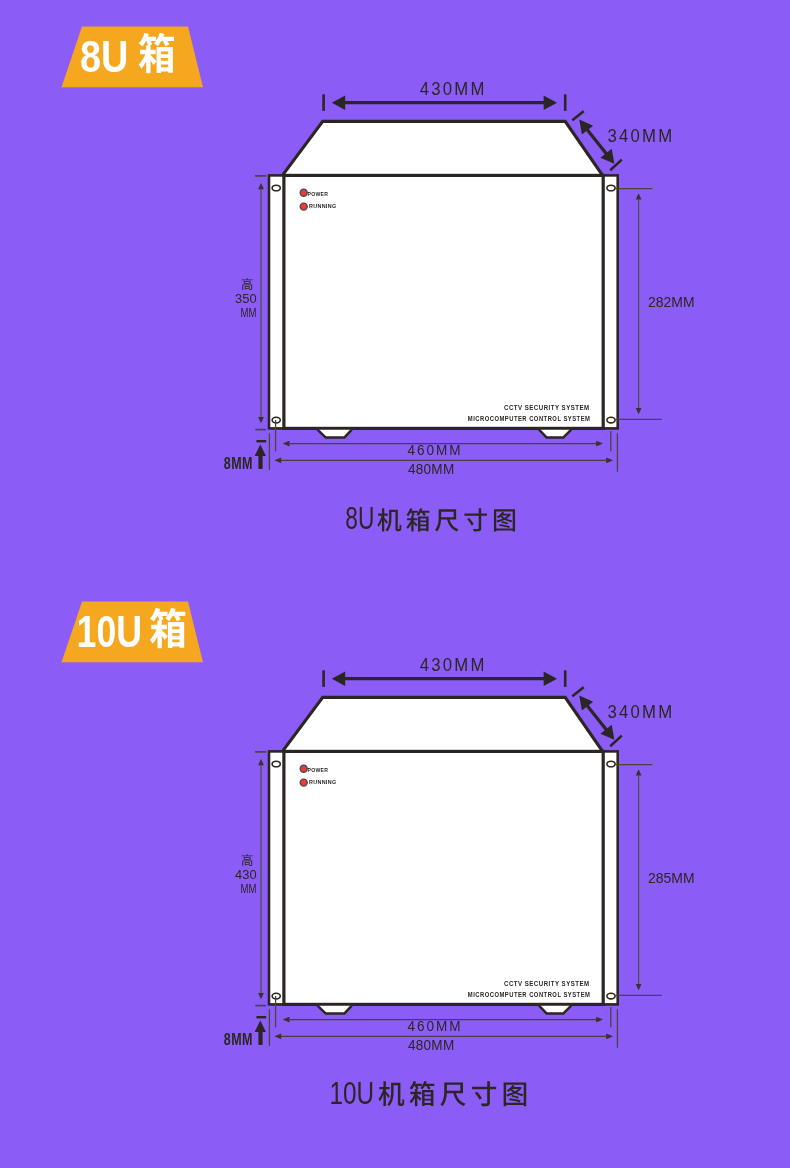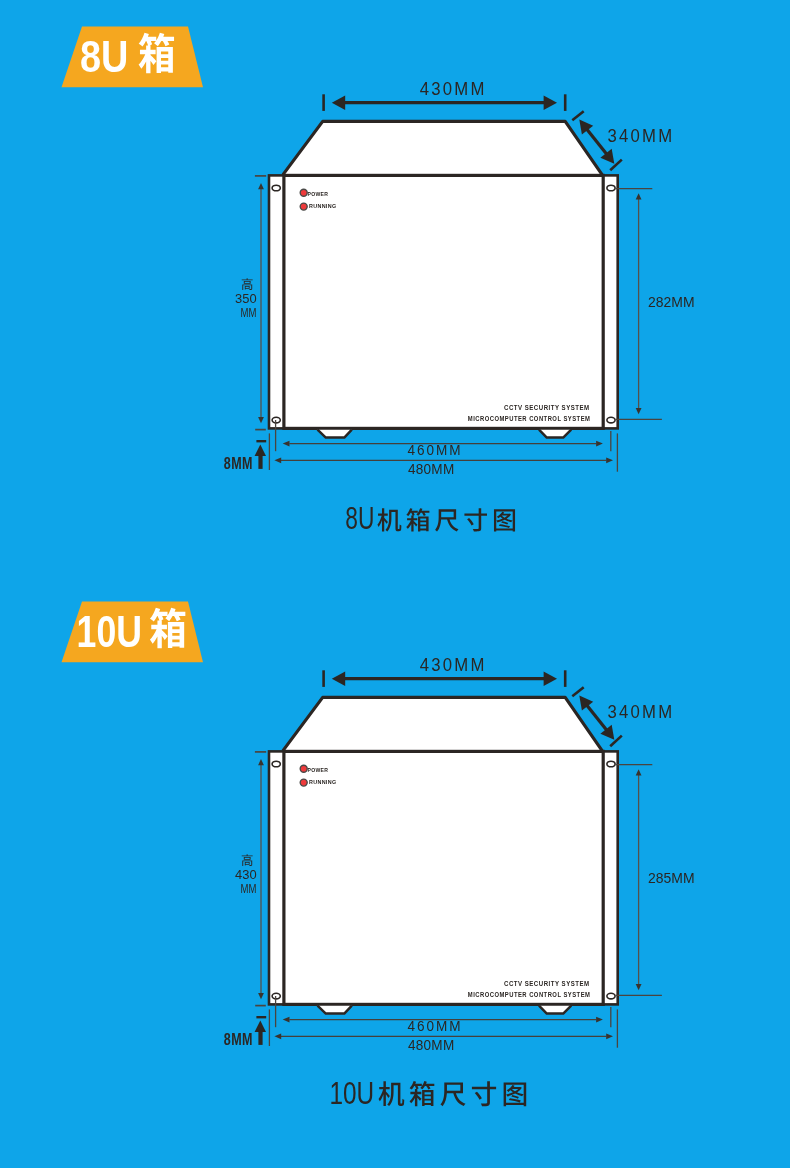--- a/index.html
+++ b/index.html
@@ -1,14 +1,14 @@
 <!DOCTYPE html>
 <html><head><meta charset="utf-8"><style>
 html,body{margin:0;padding:0;background:#fff}
-#page{position:relative;width:790px;height:1168px;background:#0ea5e9;overflow:hidden}
+#page{position:relative;width:790px;height:1168px;background:#8b5cf6;overflow:hidden}
 </style></head><body>
 <div id="page">
 <svg width="790" height="1168" viewBox="0 0 790 1168">
 
 <g>
 <polygon points="82,26.5 188,26.5 203,87.2 61.5,87.2" fill="#F5A71F"></polygon>
 <text transform="translate(80.0 71.8) scale(0.87 1)" font-family="&quot;Liberation Sans&quot;,sans-serif" font-size="43.5" text-anchor="start" font-weight="bold" fill="#fff">8U</text>
 <path transform="translate(137.8 69.4) scale(37.88 42.80)" d="M0.612 -0.268H0.804V-0.203H0.612ZM0.612 -0.356V-0.418H0.804V-0.356ZM0.612 -0.115H0.804V-0.048H0.612ZM0.496 -0.524V0.087H0.612V0.049H0.804V0.081H0.926V-0.524ZM0.582 -0.857C0.561 -0.792 0.527 -0.727 0.487 -0.674V-0.762H0.265C0.275 -0.784 0.284 -0.806 0.292 -0.828L0.177 -0.857C0.145 -0.76 0.088 -0.66 0.023 -0.598C0.052 -0.583 0.101 -0.552 0.124 -0.533C0.155 -0.568 0.186 -0.612 0.215 -0.662H0.223C0.242 -0.628 0.261 -0.589 0.272 -0.559H0.22V-0.462H0.057V-0.354H0.198C0.154 -0.261 0.084 -0.163 0.02 -0.109C0.045 -0.086 0.076 -0.044 0.093 -0.016C0.136 -0.059 0.181 -0.119 0.22 -0.183V0.09H0.335V-0.203C0.366 -0.166 0.396 -0.127 0.414 -0.1L0.49 -0.193C0.467 -0.216 0.381 -0.297 0.335 -0.334V-0.354H0.471V-0.462H0.335V-0.559H0.319L0.379 -0.587C0.371 -0.608 0.358 -0.635 0.344 -0.662H0.478C0.462 -0.642 0.445 -0.624 0.427 -0.609C0.455 -0.594 0.506 -0.561 0.529 -0.541C0.56 -0.573 0.592 -0.615 0.62 -0.661H0.657C0.687 -0.62 0.717 -0.571 0.73 -0.539L0.832 -0.58C0.822 -0.603 0.803 -0.632 0.783 -0.661H0.957V-0.761H0.673C0.682 -0.783 0.691 -0.805 0.699 -0.828Z" fill="#fff"></path>
 </g>
 

